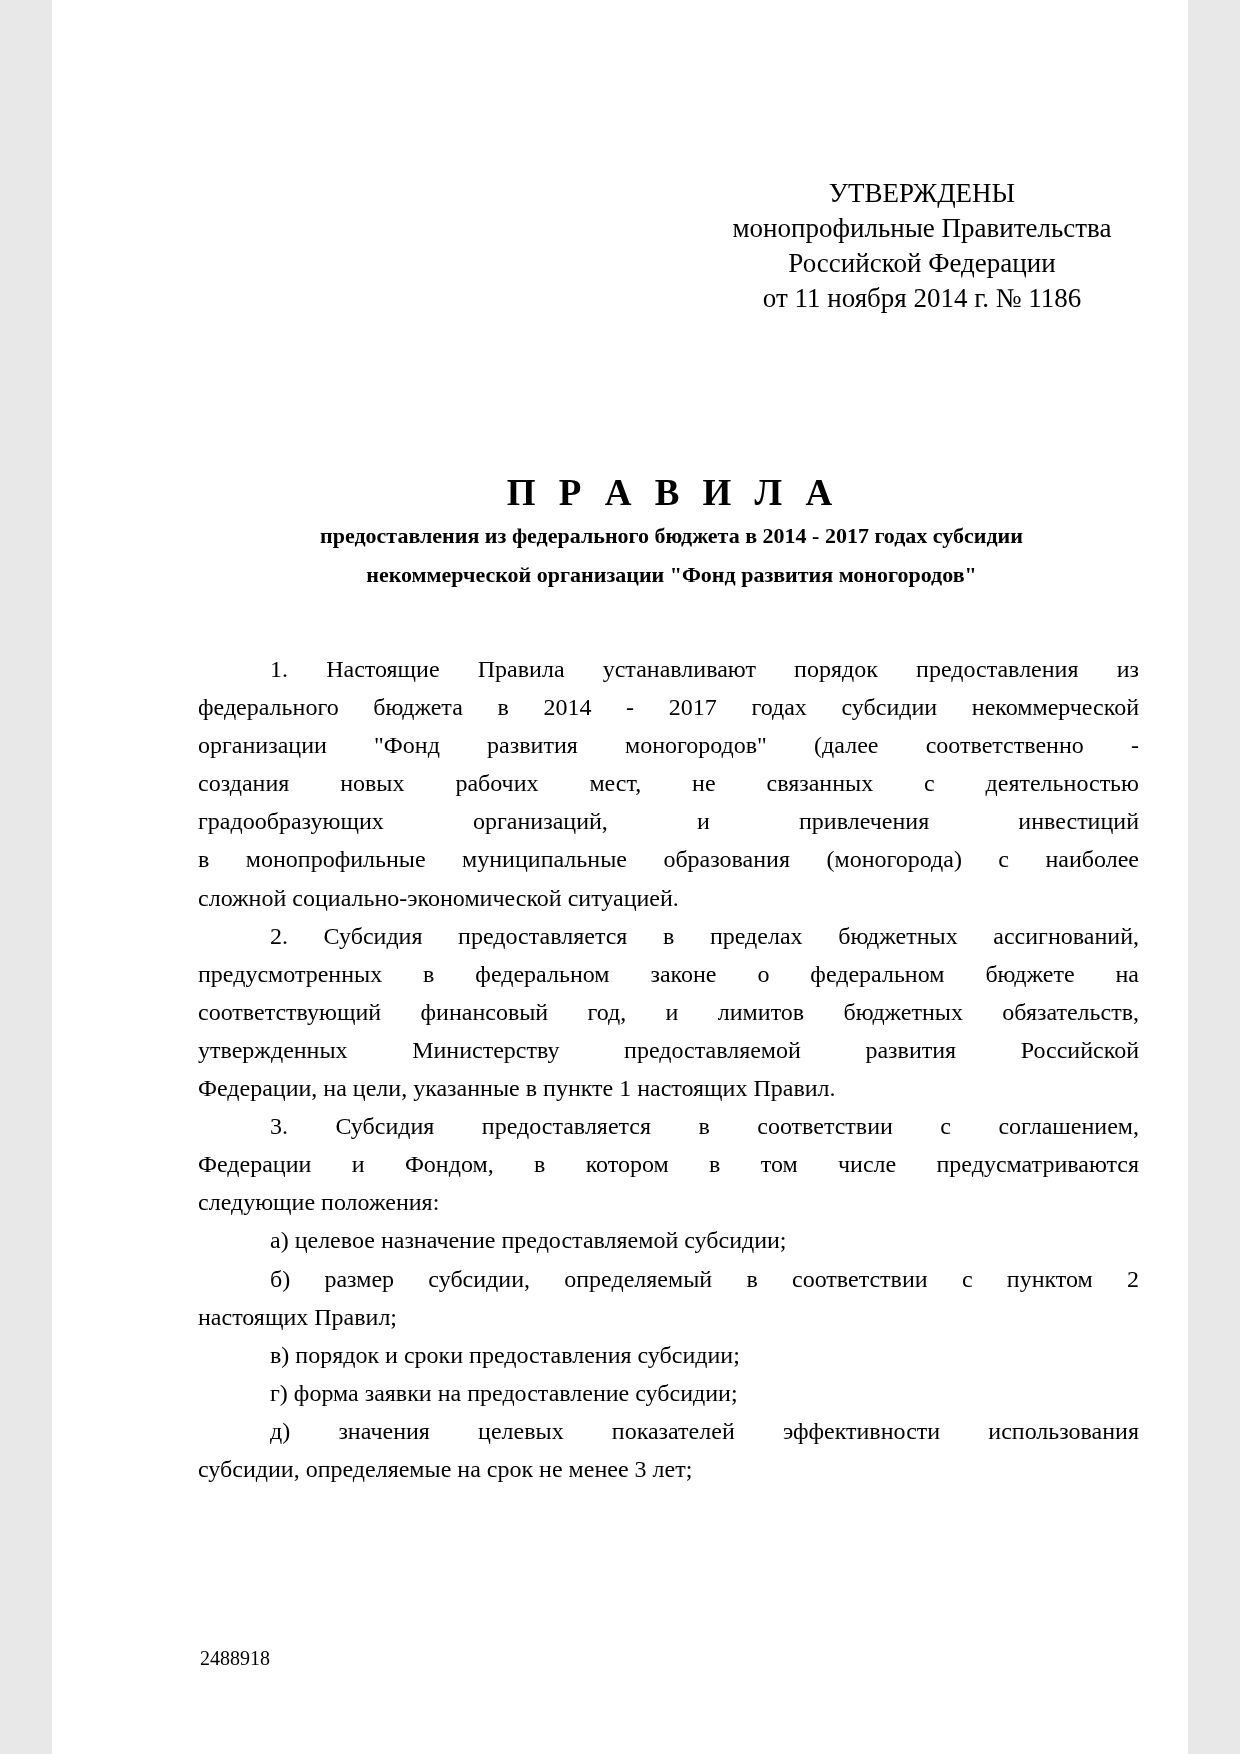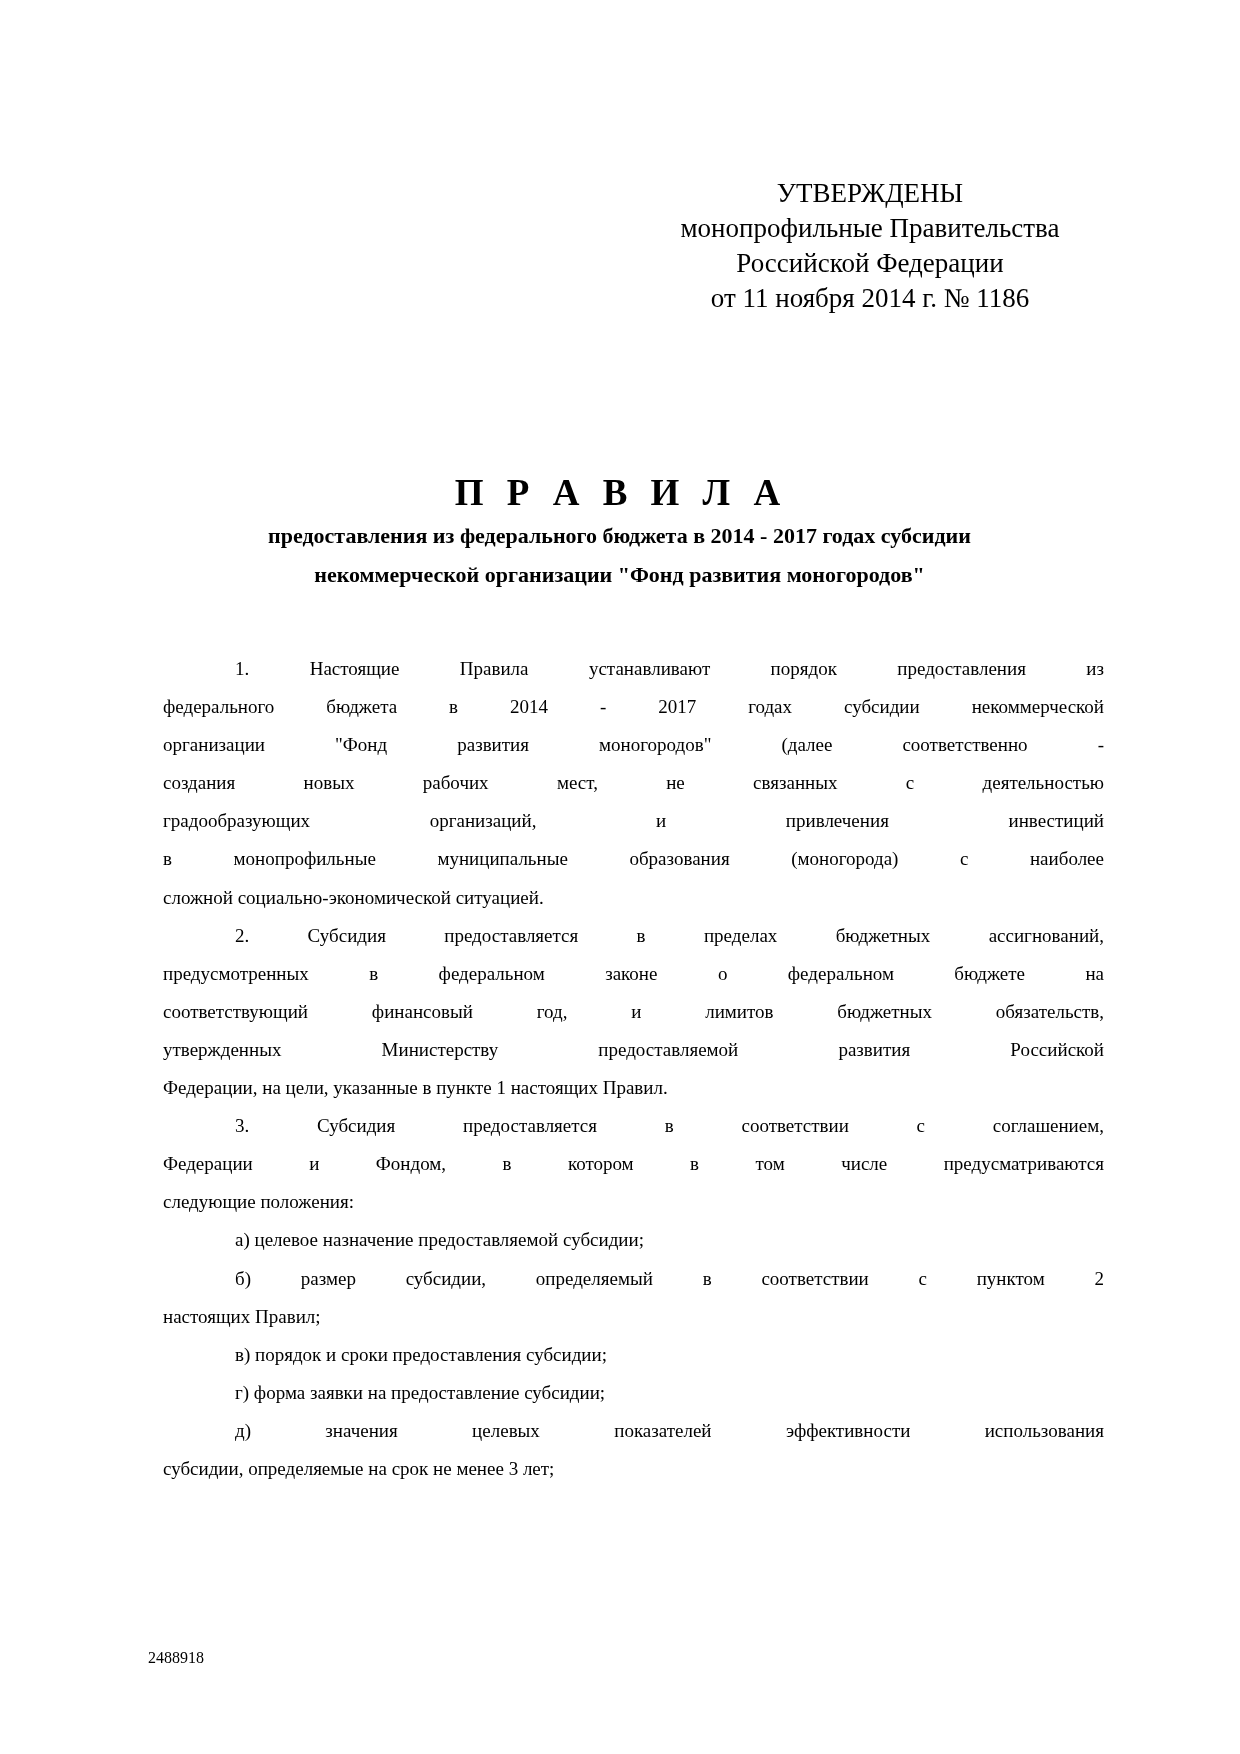--- a/index.html
+++ b/index.html
@@ -2,21 +2,21 @@
 <html><head>
 <meta charset="utf-8">
 <style>
   html, body {
     margin: 0;
     padding: 0;
     background: #e8e8e8;
   }
   .page {
     position: relative;
-    width: 1240px;
+    width: 1136px;
     height: 1754px;
     margin: 0 auto;
     background: #ffffff;
     font-family: "Liberation Serif", "DejaVu Serif", serif;
     color: #000000;
     overflow: hidden;
   }
   
   .approval {
     position: absolute;
@@ -45,42 +45,42 @@
     margin-bottom: 2px;
   }
   .title-sub {
     font-size: 22px;
     line-height: 39px;
   }
   
   .body-text {
     position: absolute;
     top: 650px;
-    left: 163px;
+    left: 146px;
     width: 941px;
-    font-size: 19px;
+    font-size: 24px;
     line-height: 38.1px;
   }
   .body-line {
     text-align: justify;
     text-align-last: justify;
   }
   .body-line.first {
     text-indent: 72px;
   }
   .body-line.last {
     text-align: left;
     text-align-last: left;
   }
   
   .doc-number {
     position: absolute;
     top: 1648px;
     left: 148px;
-    font-size: 16px;
+    font-size: 20px;
     line-height: 20px;
   }
 </style>
 </head>
 <body>
 
 <div class="page">
 
   <div class="approval">
       <div>УТВЕРЖДЕНЫ</div>

